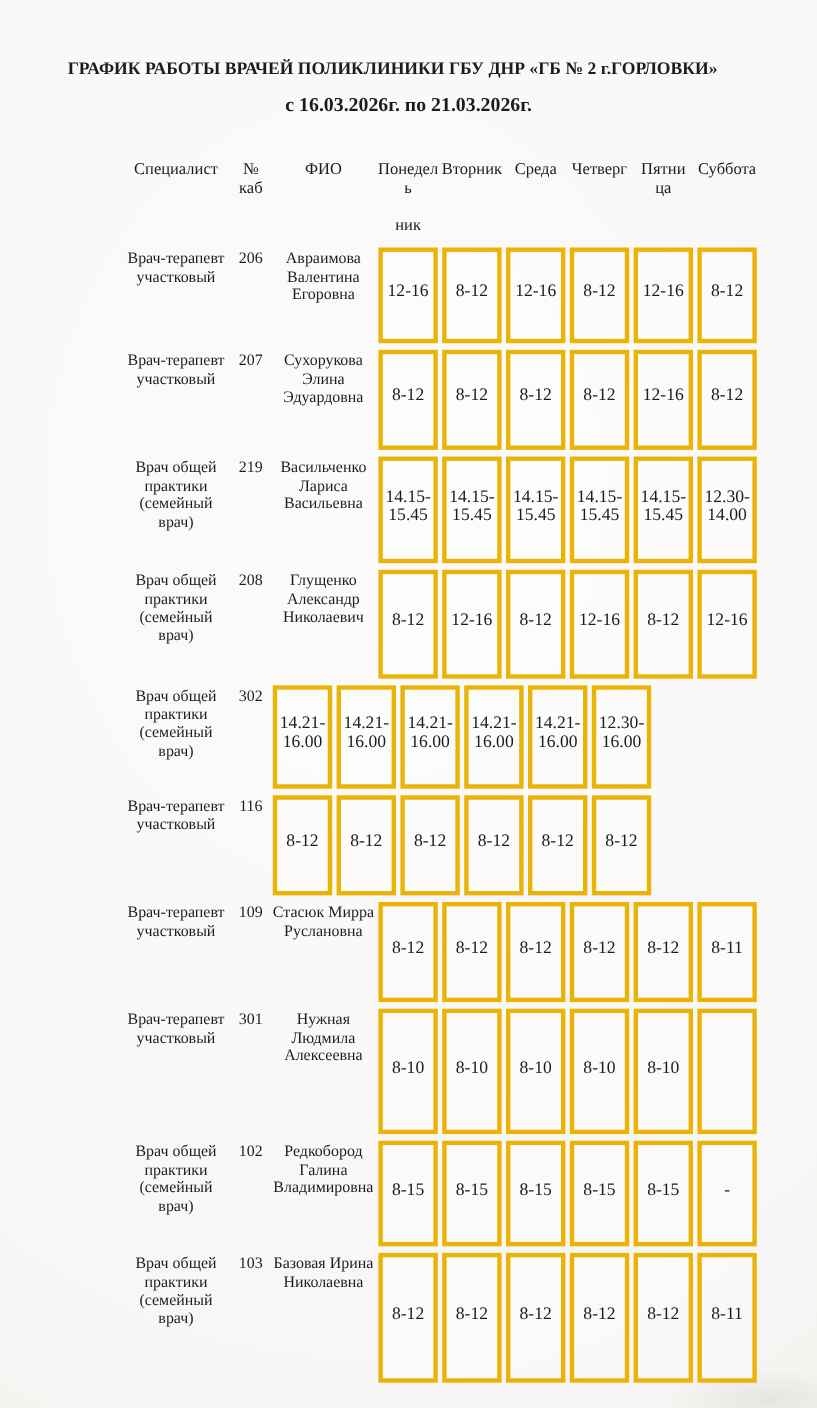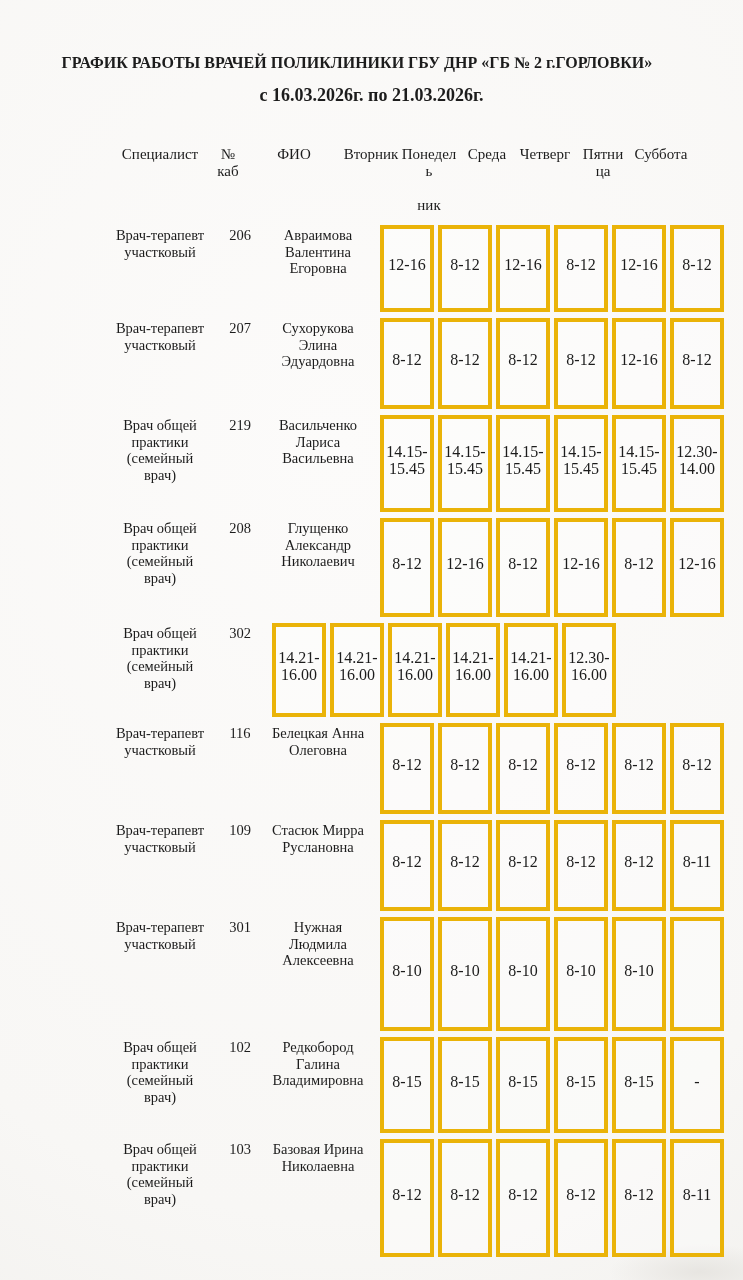--- a/index.html
+++ b/index.html
@@ -16,21 +16,21 @@
     margin:0 auto;padding-top:52px;width:620px;
     text-align:left;font-weight:700;font-size:16px;line-height:21px;
   }
   .doc-subtitle{
     margin:12px auto 0;width:620px;
     text-align:center;font-weight:700;font-size:18px;
   }
   .schedule{margin:40px 0 0 110px;width:580px;}
   .hdr-row{display:flex;align-items:flex-start;font-weight:400;font-size:15px;line-height:17px;}
   .rows{margin-top:11px;}
-  .row{display:flex;align-items:stretch;margin-bottom:6px;gap:12px;}
+  .row{display:flex;align-items:stretch;margin-bottom:6px;}
   .col-spec{width:100px;text-align:center;flex:none;}
   .col-cab{width:36px;text-align:center;flex:none;}
   .col-fio{width:96px;text-align:center;flex:none;}
   .day-cols{display:flex;flex:none;width:348px;}
   .day-hdr{width:58px;flex:none;text-align:center;white-space:nowrap;overflow:visible;}
   .pre{white-space:pre-line;}
   .row .col-spec,.row .col-cab,.row .col-fio{
     font-size:14.5px;line-height:16.5px;padding-top:2px;
   }
   .cells{display:flex;width:348px;flex:none;}
@@ -61,25 +61,25 @@
   <div class="doc-subtitle">с 16.03.2026г. по 21.03.2026г.</div>
 
   <div class="schedule">
 
     <div class="hdr-row">
       <div class="col-spec">Специалист</div>
       <div class="col-cab pre">№
 каб</div>
       <div class="col-fio">ФИО</div>
       <div class="day-cols">
-        <div class="day-hdr pre">Вторник</div>
         <div class="day-hdr pre">Понедел
 ь
 
 ник</div>
+        <div class="day-hdr pre">Вторник</div>
         <div class="day-hdr pre">Среда</div>
         <div class="day-hdr pre">Четверг</div>
         <div class="day-hdr pre">Пятни
 ца</div>
         <div class="day-hdr pre">Суббота</div>
       </div>
     </div>
 
     <div class="rows">
   <div class="row">
@@ -147,21 +147,20 @@
       <div class="cell">14.21-16.00</div>
       <div class="cell">14.21-16.00</div>
       <div class="cell">14.21-16.00</div>
       <div class="cell">12.30-16.00</div>
     </div>
   </div>
 
   <div class="row">
     <div class="col-spec">Врач-терапевт участковый</div>
     <div class="col-cab">116</div>
-    <div class="col-fio">Белецкая Анна Олеговна</div>
     <div class="cells">
       <div class="cell">8-12</div>
       <div class="cell">8-12</div>
       <div class="cell">8-12</div>
       <div class="cell">8-12</div>
       <div class="cell">8-12</div>
       <div class="cell">8-12</div>
     </div>
   </div>
 

